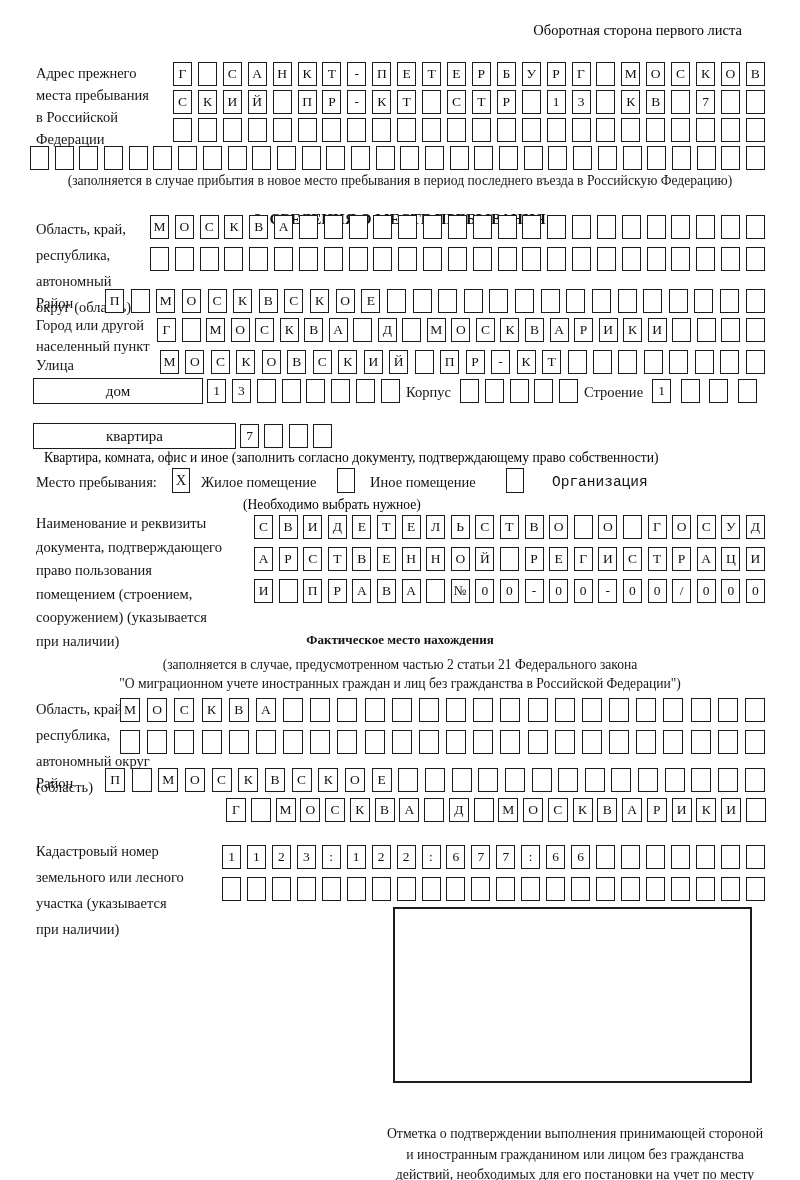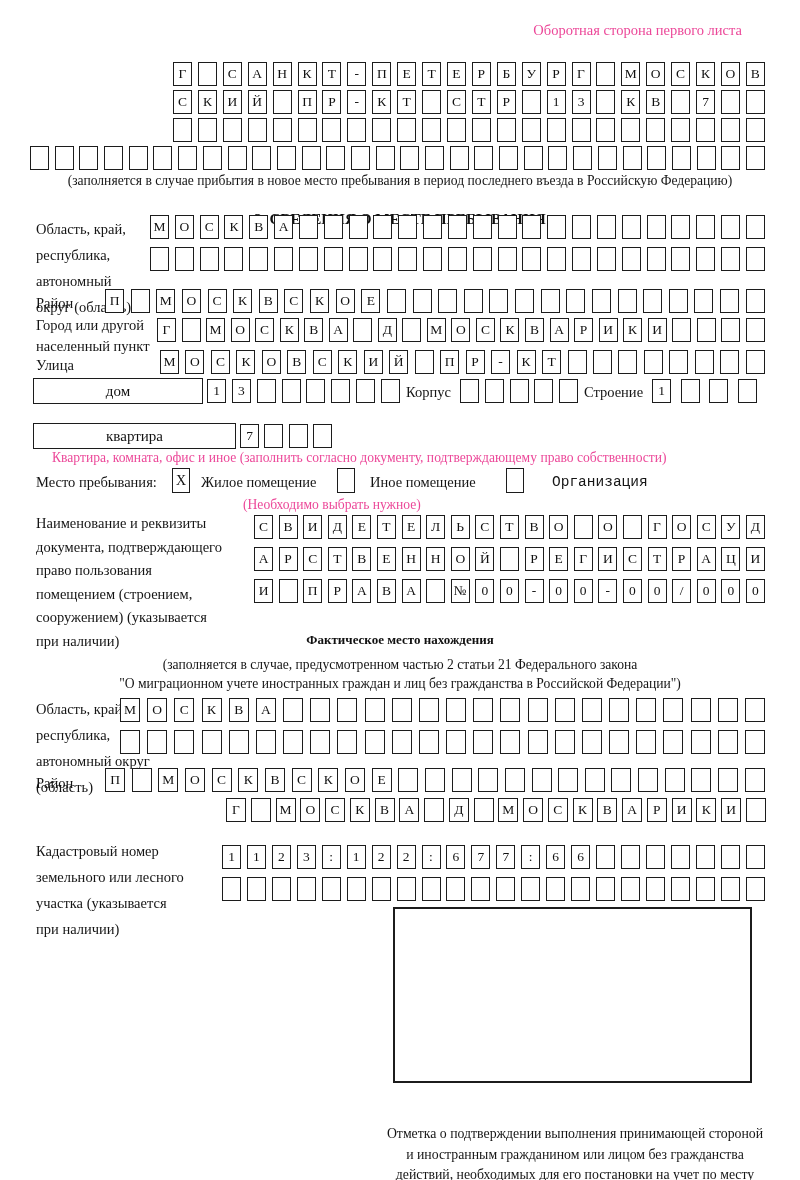--- a/index.html
+++ b/index.html
@@ -6,21 +6,21 @@
   html,body { background:#888; }
   .page {
     position:relative; width:800px; height:1180px; margin:0 auto;
     background:#ffffff; color:#111;
     font-family:"Liberation Serif","DejaVu Serif",serif;
     overflow:hidden;
   }
   .abs { position:absolute; }
   .lbl { font-size:14.5px; line-height:26px; white-space:pre-line; color:#151515; }
   .lbl.tight { line-height:21px; }
-  .cap { font-size:13.6px; color:#ec4899; white-space:nowrap; }
+  .cap { font-size:13.6px; color:#000000; white-space:nowrap; }
   .title { font-size:15.2px; font-weight:bold; text-align:center; width:800px; color:#111; }
   .note-c { font-size:13.6px; text-align:center; width:800px; color:#151515; }
   .boxrow { display:flex; justify-content:space-between; height:24px; }
   .bx {
     flex:0 0 19px; height:24px; border:1.5px solid #1c1c1c; background:#fff;
     display:flex; align-items:center; justify-content:center;
     font-size:13.5px; font-family:"Liberation Serif","DejaVu Serif",serif; color:#111;
   }
   .g-wide .bx { flex-basis:20px; }
   .widebox {
@@ -34,20 +34,24 @@
   .stamp { border:2px solid #1c1c1c; background:#fff; }
   .stamp-cap { font-size:13.8px; text-align:center; line-height:20.5px; color:#151515; }
 </style>
 </head>
 <body>
 
 <div class="page">
 
   <div class="abs cap" style="top:22px; right:58px; font-size:14.5px;">Оборотная сторона первого листа</div>
 
+  <div class="abs lbl" style="top:62px; left:36px; width:150px; line-height:22px;">Адрес прежнего
+места пребывания
+в Российской
+Федерации</div>
   <div class="abs boxrow" style="top:62px;  left:173px; width:592px;">
       <span class="bx">Г</span>
       <span class="bx"></span>
       <span class="bx">С</span>
       <span class="bx">А</span>
       <span class="bx">Н</span>
       <span class="bx">К</span>
       <span class="bx">Т</span>
       <span class="bx">-</span>
       <span class="bx">П</span>
@@ -329,21 +333,21 @@
       <span class="bx"></span>
     </div>
 
   <div class="abs widebox" style="top:423px; left:33px; width:203px;">квартира</div>
   <div class="abs boxrow" style="top:424px; left:240px; width:92px;">
       <span class="bx">7</span>
       <span class="bx"></span>
       <span class="bx"></span>
       <span class="bx"></span>
     </div>
-  <div class="abs cap" style="top:450px; left:52px;">Квартира, комната, офис и иное (заполнить согласно документу, подтверждающему право собственности)</div>
+  <div class="abs cap" style="top:450px; left:44px;">Квартира, комната, офис и иное (заполнить согласно документу, подтверждающему право собственности)</div>
 
   <div class="abs lbl" style="top:469px; left:36px;">Место пребывания:</div>
   <div class="abs chk" style="top:468px; left:172px;">X</div>
   <div class="abs lbl" style="top:469px; left:201px;">Жилое помещение</div>
   <div class="abs chk" style="top:468px; left:337px;"></div>
   <div class="abs lbl" style="top:469px; left:370px;">Иное помещение</div>
   <div class="abs chk" style="top:468px; left:506px;"></div>
   <div class="abs lbl" style="top:469px; left:552px;font-family:Liberation Mono, monospace;">Организация</div>
   <div class="abs cap" style="top:497px; left:243px;">(Необходимо выбрать нужное)</div>
 

